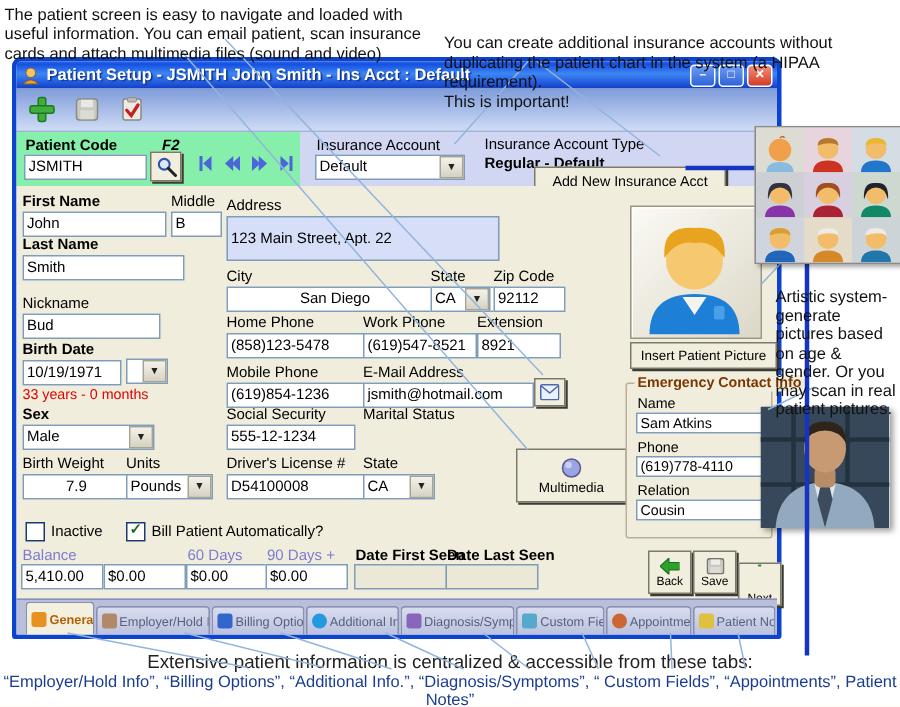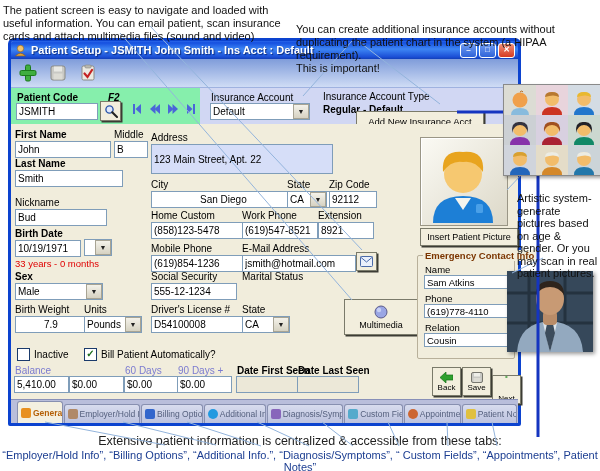--- a/index.html
+++ b/index.html
@@ -183,21 +183,21 @@
     </div>
     <div class="fld" style="left:318px;top:55px;">
       <span class="lbl">Zip Code</span>
       <input class="inp" style="width: 42px;" readonly="" value="92112">
     </div>
     <div class="fld" style="left:4px;top:73px;">
       <span class="lbl">Nickname</span>
       <input class="inp" style="width: 86px;" readonly="" value="Bud">
     </div>
     <div class="fld" style="left:140px;top:86px;">
-      <span class="lbl">Home Custom</span>
+      <span class="lbl">Home Phone</span>
       <input class="inp" style="width: 86px;" readonly="" value="(858)123-5478">
     </div>
     <div class="fld" style="left:231px;top:86px;">
       <span class="lbl">Work Phone</span>
       <input class="inp" style="width: 70px;" readonly="" value="(619)547-8521">
     </div>
     <div class="fld" style="left:307px;top:86px;">
       <span class="lbl">Extension</span>
       <input class="inp" style="width: 50px;" readonly="" value="8921">
     </div>

